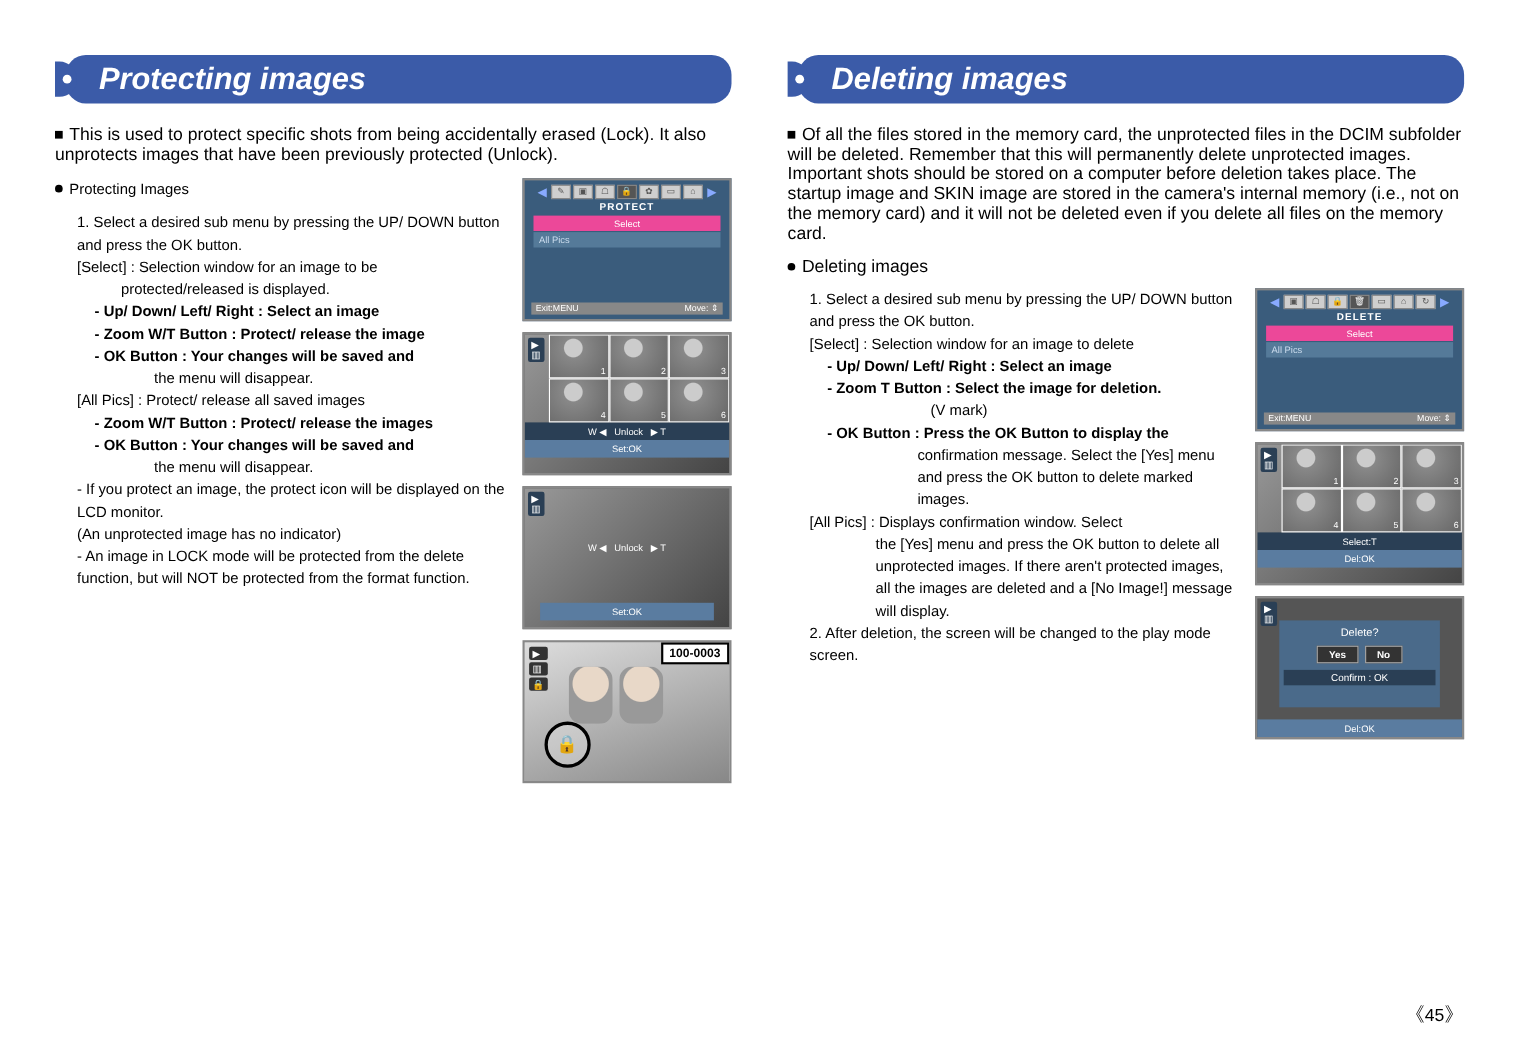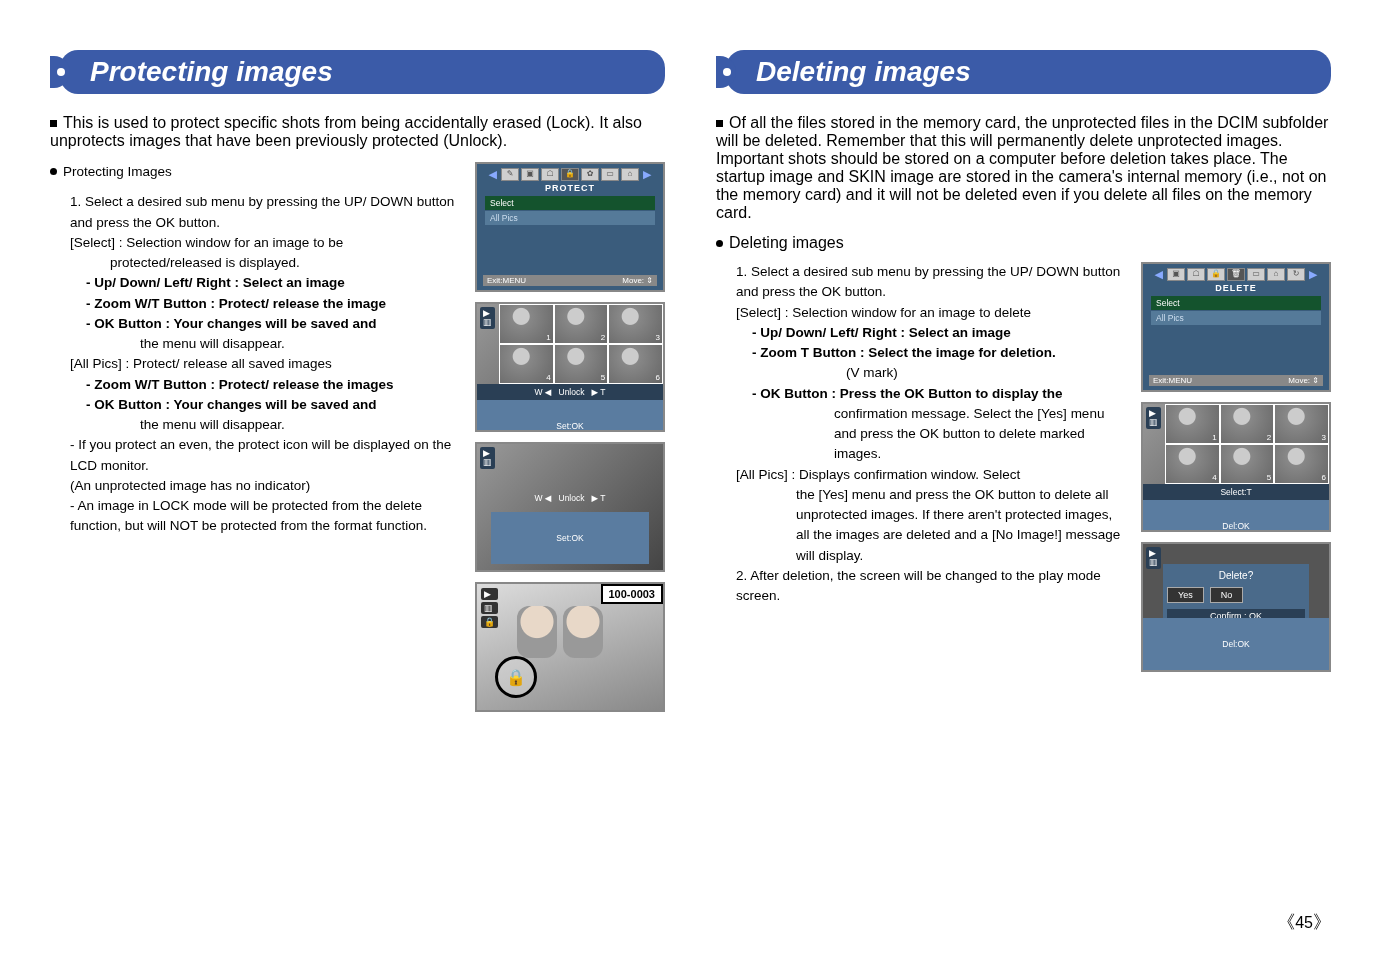--- a/index.html
+++ b/index.html
@@ -128,21 +128,21 @@
     padding: 0 2px;
   }
   .cm-title { text-align: center; font-weight: bold; font-size: 9px; letter-spacing: 1px; margin-bottom: 3px; }
   .cm-item {
     background: #557a99;
     padding: 2px 5px;
     margin: 1px 4px;
     font-size: 8.5px;
     color: #cde;
   }
-  .cm-item.sel { background: #14532d; color: #fff; }
+  .cm-item.sel { background: #ec4899; color: #fff; text-align: center; }
   .cm-footer {
     position: absolute;
     bottom: 4px;
     left: 6px;
     right: 6px;
     background: #888;
     display: flex;
     justify-content: space-between;
     padding: 1px 4px;
     font-size: 8px;
@@ -178,21 +178,21 @@
     color: #fff;
     font-size: 8.5px;
     text-align: center;
     padding: 3px 0;
   }
   .photo-bar2 {
     background: #5a7ca0;
     color: #fff;
     font-size: 8.5px;
     text-align: center;
-    padding: 21px 0;
+    padding: 3px 0;
   }
   .photo-side {
     position: absolute;
     left: 3px;
     top: 3px;
     background: #2a3f55;
     padding: 2px 3px;
     border-radius: 2px;
     color: #fff;
     font-size: 9px;
@@ -265,22 +265,24 @@
     left: 20px;
     right: 20px;
     background: #4a6a8a;
     color: #fff;
     text-align: center;
     font-size: 10px;
     padding: 6px 4px 20px;
   }
   .dialog-btns {
     display: flex;
+    justify-content: center;
     gap: 6px;
     margin-top: 6px;
+    font-weight: bold;
   }
   .dialog-btn {
     background: #333;
     color: #fff;
     font-size: 9px;
     padding: 2px 10px;
     border: 1px solid #aaa;
   }
   .dialog-confirm {
     margin-top: 6px;
@@ -320,21 +322,21 @@
         <p class="indent1">[Select] : Selection window for an image to be</p>
         <p class="indent25">protected/released is displayed.</p>
         <p class="indent2">- Up/ Down/ Left/ Right : Select an image</p>
         <p class="indent2">- Zoom W/T Button : Protect/ release the image</p>
         <p class="indent2">- OK Button : Your changes will be saved and</p>
         <p class="indent3">the menu will disappear.</p>
         <p class="indent1">[All Pics] : Protect/ release all saved images</p>
         <p class="indent2">- Zoom W/T Button : Protect/ release the images</p>
         <p class="indent2">- OK Button : Your changes will be saved and</p>
         <p class="indent3">the menu will disappear.</p>
-        <p class="indent1">- If you protect an even, the protect icon will be displayed on the LCD monitor.</p>
+        <p class="indent1">- If you protect an image, the protect icon will be displayed on the LCD monitor.</p>
         <p class="indent1">(An unprotected image has no indicator)</p>
         <p class="indent1">- An image in LOCK mode will be protected from the delete function, but will NOT be protected from the format function.</p>
       </div>
 
       <div class="thumb-col">
 
         <div class="camera-menu">
           <div class="cm-tabs">
             <span class="cm-arrow">◀</span>
             <div class="cm-tab">✎</div>

